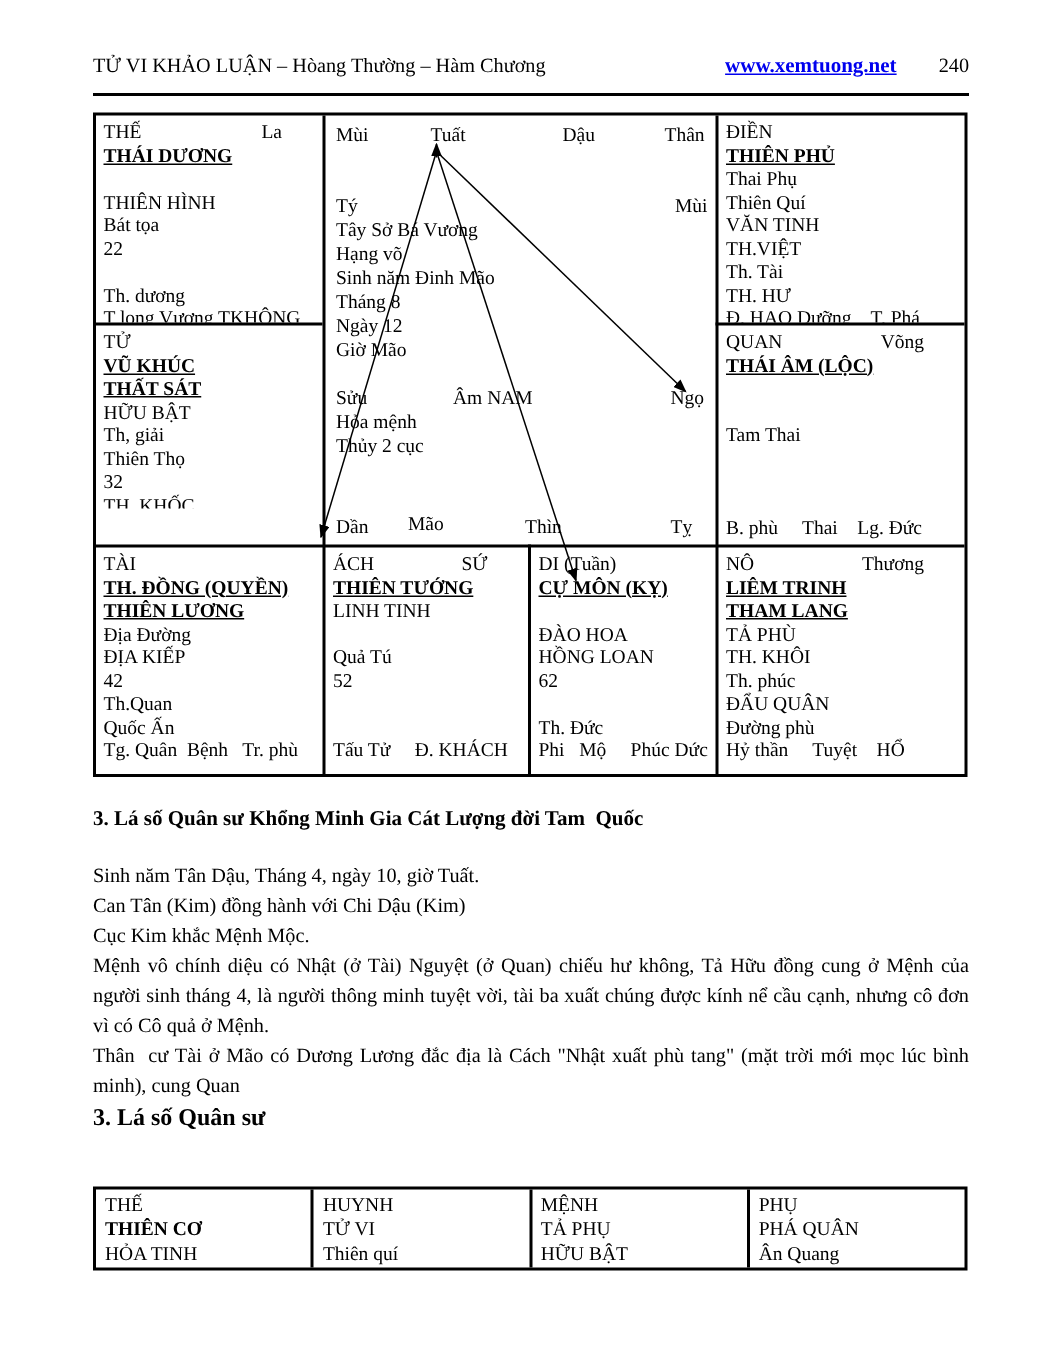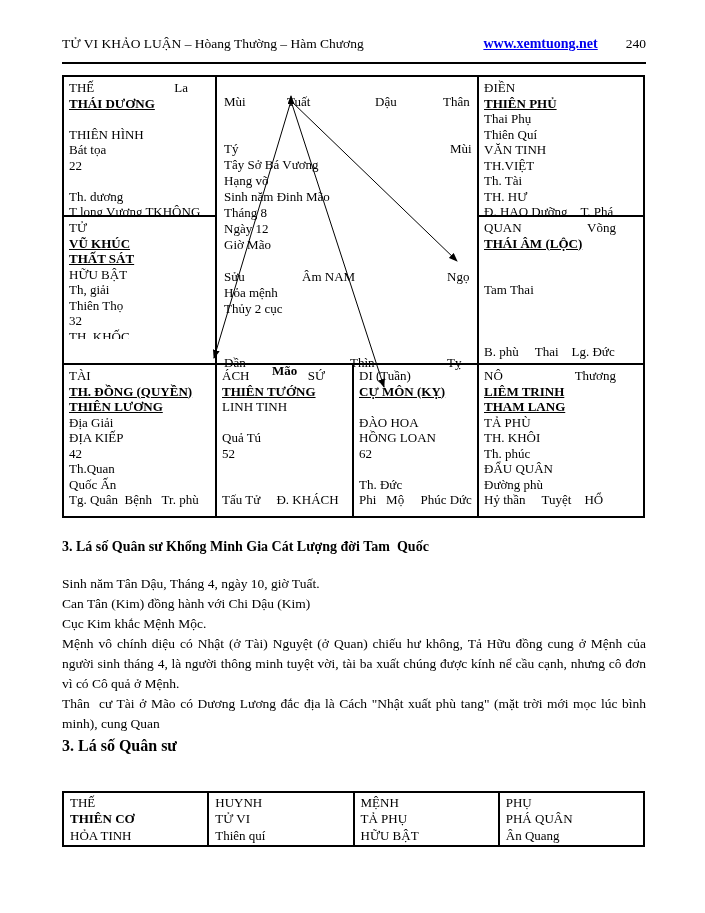--- a/index.html
+++ b/index.html
@@ -24,21 +24,21 @@
     position:absolute; top:75px; left:62px; width:583px; height:443px;
     border:2px solid #000; box-sizing:border-box;
     font-size:13px; line-height:15.5px;
   }
   .vline,.hline { position:absolute; background:#000; }
   .cell { position:absolute; padding:3px 5px; box-sizing:border-box; overflow:hidden; }
   .cl { white-space:pre; height:15.5px; }
   .cl.b { font-weight:bold;text-decoration:underline; }
   .cl.lr { display:flex; justify-content:space-between; padding-right:22px; }
   .center-cell { position:absolute; }
-  .ctr-label { position:absolute; white-space:pre;margin-top:12px; }
+  .ctr-label { position:absolute; white-space:pre; }
   .arrow-svg { position:absolute; left:0; top:0; z-index:5; pointer-events:none; }
   .arrow-svg line { stroke:#000; stroke-width:1; }
 
   
   .text-block {
     position:absolute; top:537px; left:62px; width:584px;
     font-size:13.5px; line-height:20px; text-align:justify;
   }
   .sec-h1 { font-size:14px; font-weight:bold; margin:0 0 17px 0; white-space:pre-wrap; }
   .para { white-space:pre-wrap; }
@@ -97,21 +97,21 @@
         <div class="cl">Th, giải</div>
         <div class="cl">Thiên Thọ</div>
         <div class="cl">32</div>
         <div class="cl">TH. KHỐC</div>
         <div class="cl">T.hao    Suy      TUẾ</div>
       </div>
     <div class="cell" style="left:0;top:288px;width:151px;height:151px">
         <div class="cl">TÀI</div>
         <div class="cl b">TH. ĐỒNG (QUYỀN)</div>
         <div class="cl b">THIÊN LƯƠNG</div>
-        <div class="cl">Địa Giải</div>
+        <div class="cl">Địa Đường</div>
         <div class="cl">ĐỊA KIẾP</div>
         <div class="cl">42</div>
         <div class="cl">Th.Quan</div>
         <div class="cl">Quốc Ấn</div>
         <div class="cl">Tg. Quân  Bệnh   Tr. phù</div>
       </div>
     <div class="cell" style="left:153px;top:288px;width:135px;height:151px">
         <div class="cl lr"><span>ÁCH</span><span>SỨ</span></div>
         <div class="cl b">THIÊN TƯỚNG</div>
         <div class="cl">LINH TINH</div>
@@ -179,21 +179,21 @@
         <span class="ctr-label" style="left: 7px; top: 100px;">Sinh năm Đinh Mão</span>
         <span class="ctr-label" style="left: 7px; top: 116px;">Tháng 8</span>
         <span class="ctr-label" style="left: 7px; top: 132px;">Ngày 12</span>
         <span class="ctr-label" style="left: 7px; top: 148px;">Giờ Mão</span>
         <span class="ctr-label" style="left: 7px; top: 180px;">Sửu</span>
         <span class="ctr-label" style="left: 85px; top: 180px;">Âm NAM</span>
         <span class="ctr-label" style="left: 230px; top: 180px;">Ngọ</span>
         <span class="ctr-label" style="left: 7px; top: 196px;">Hỏa mệnh</span>
         <span class="ctr-label" style="left: 7px; top: 212px;">Thủy 2 cục</span>
         <span class="ctr-label" style="left: 7px; top: 266px;">Dần</span>
-        <span class="ctr-label" style="left: 55px; top: 274px; font-weight: bold;">Mão</span>
+        <span class="ctr-label" style="left: 55px; top: 264px;">Mão</span>
         <span class="ctr-label" style="left: 133px; top: 266px;">Thìn</span>
         <span class="ctr-label" style="left: 230px; top: 266px;">Tỵ</span>
       </div>
 
     <svg class="arrow-svg" width="579" height="439" viewBox="0 0 579 439">
       <defs>
         <marker id="ah" markerWidth="9" markerHeight="7" refX="8" refY="3.5" orient="auto" markerUnits="userSpaceOnUse">
           <path d="M0,0 L9,3.5 L0,7 Z" fill="#000"></path>
         </marker>
       </defs>

